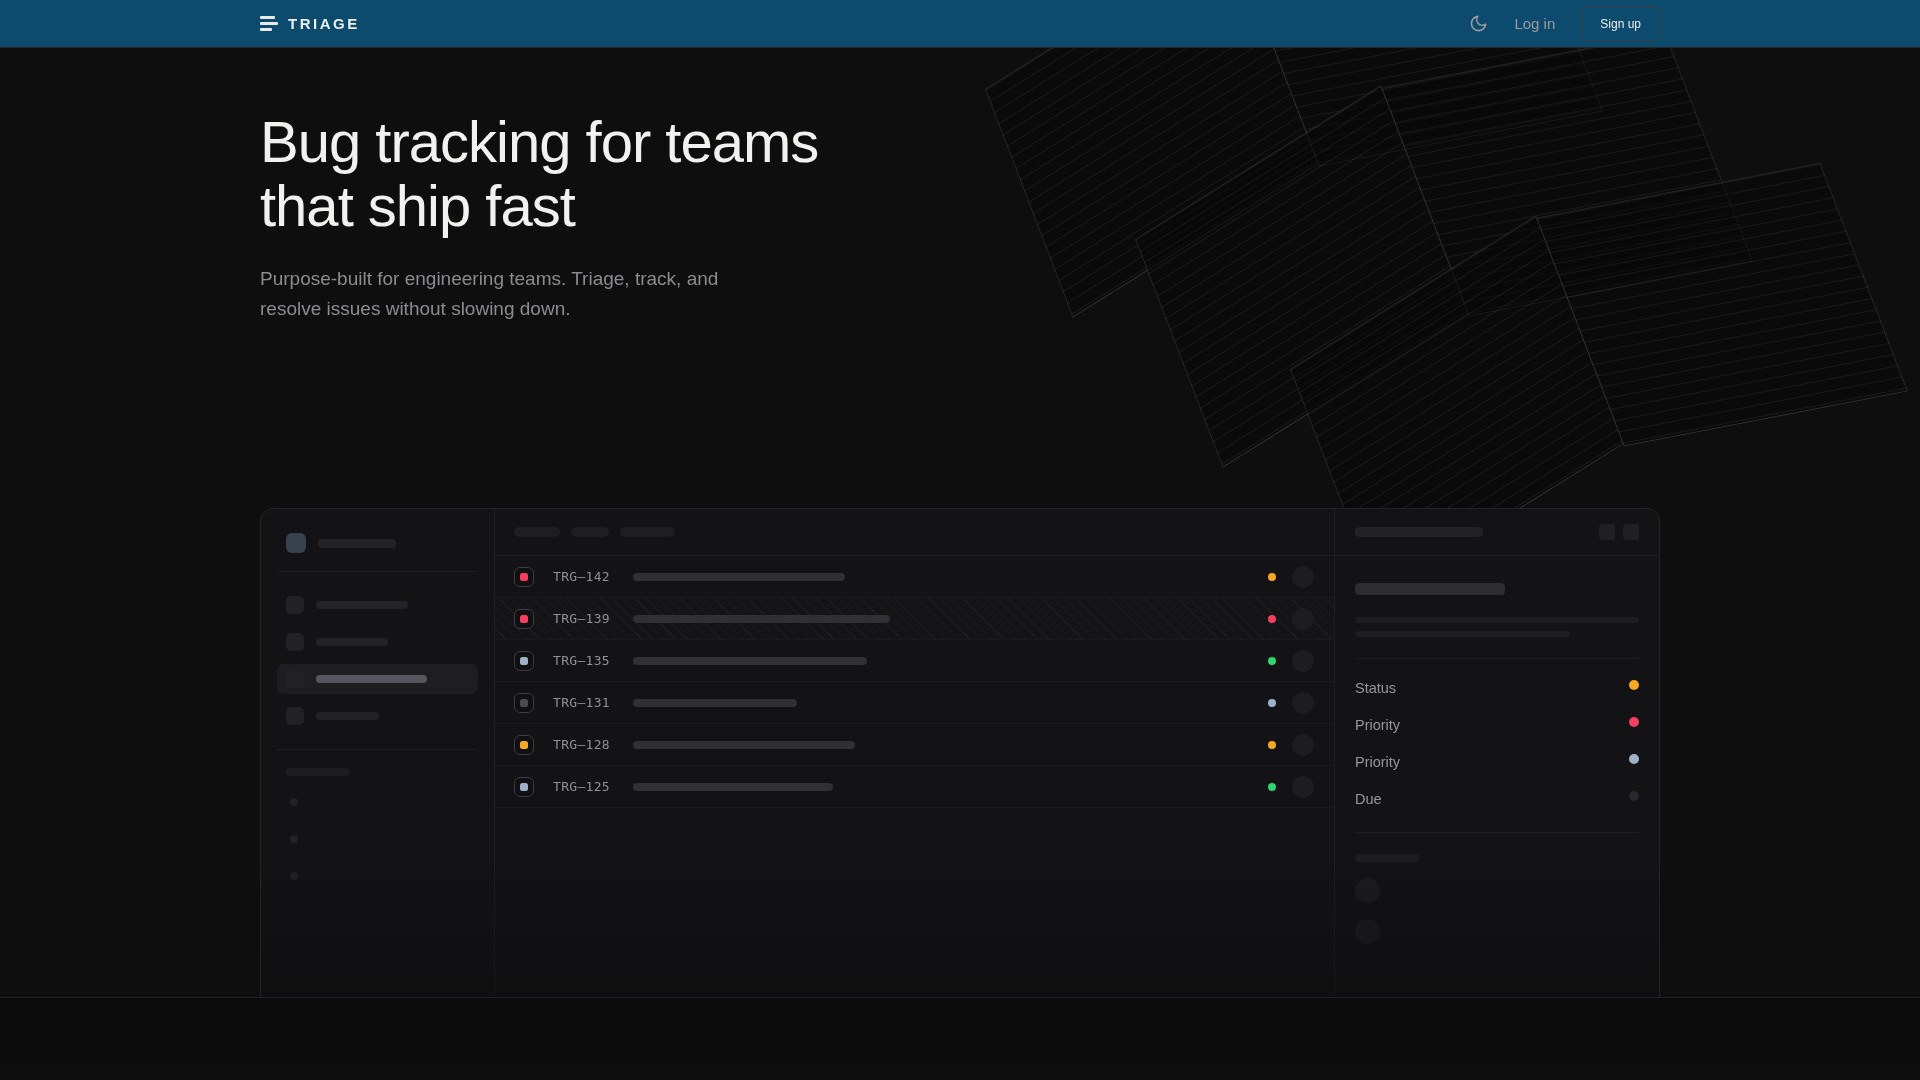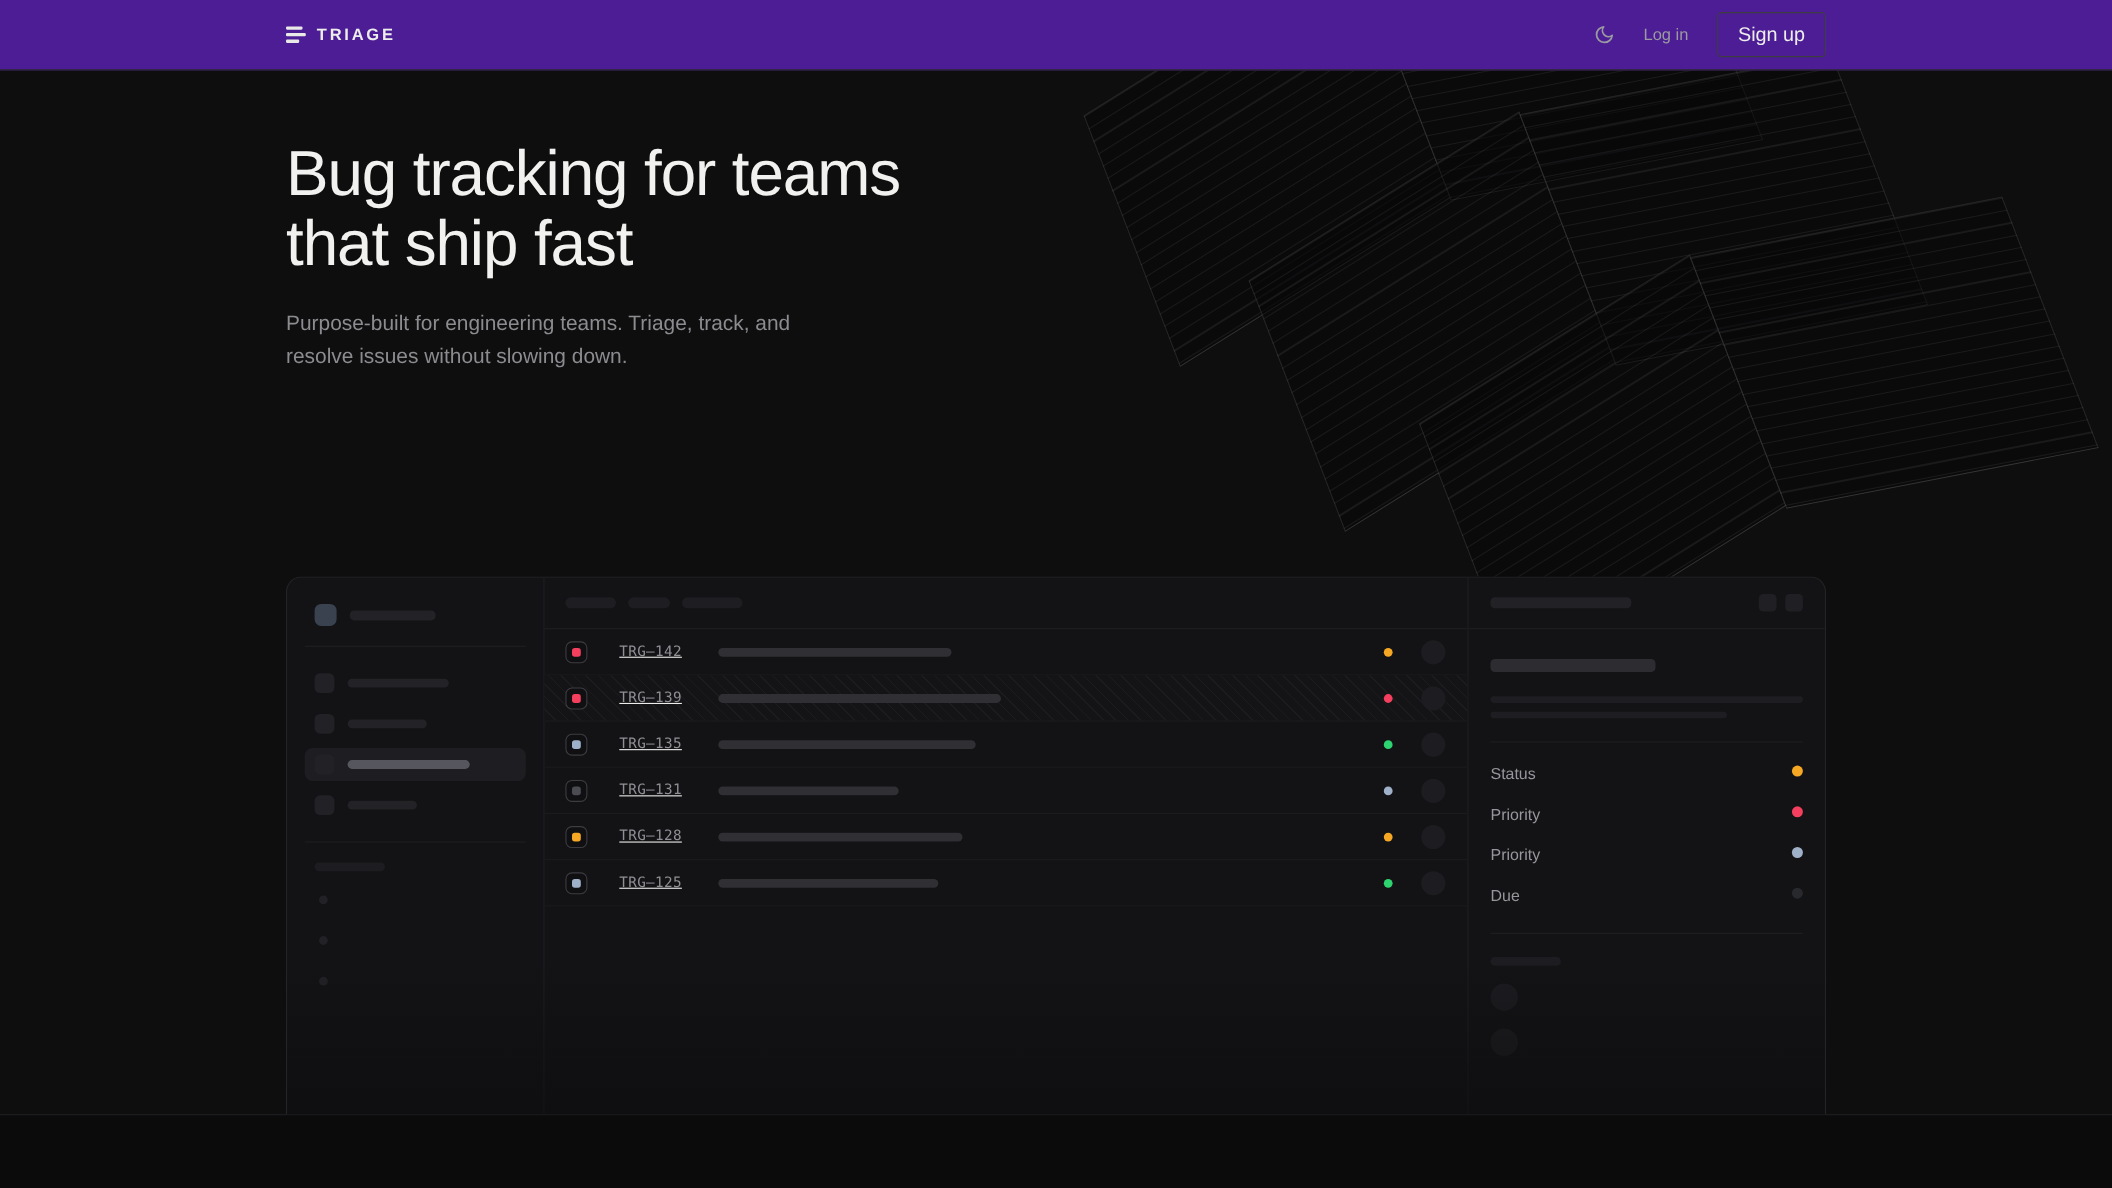--- a/index.html
+++ b/index.html
@@ -1,34 +1,34 @@
 <!DOCTYPE html>
 <html><head>
 <meta charset="utf-8">
 <style>
   * { margin:0; padding:0; box-sizing:border-box; }
   html,body { background:#0e0e0f; font-family:"Liberation Sans", sans-serif; color:#ededeb; }
   body { width:1920px; height:1080px; overflow:hidden; }
   .container { width:1400px; margin:0 auto; }
 
   
-  .topnav { height:64px; background:#4c1d95; border-bottom:1px solid #28282b; position:relative; z-index:5; }
+  .topnav { height:48px; background:#0c4a6e; border-bottom:1px solid #28282b; position:relative; z-index:5; }
   .nav-inner { height:100%; display:flex; align-items:center; justify-content:space-between; }
   .brand { display:flex; align-items:center; gap:10px; cursor:pointer; }
   .logo-icon { display:flex; flex-direction:column; gap:3px; }
   .logo-icon i { display:block; height:3px; border-radius:1px; background:#e9e9e7; }
   .logo-icon i:nth-child(1){ width:15px; }
   .logo-icon i:nth-child(2){ width:18px; }
   .logo-icon i:nth-child(3){ width:12px; }
   .brand-name { font-size:15px; font-weight:bold; letter-spacing:2.5px; color:#ededeb; }
   .nav-right { display:flex; align-items:center; gap:26px; }
   .moon-btn { background:none; border:none; cursor:pointer; display:flex; align-items:center; }
   .login-link { font-size:15px; color:#9a9aa0; text-decoration:none; cursor:pointer; }
   .signup-btn { background:transparent; border:1px solid #3d3d42; border-radius:4px; color:#ededeb;
-    font-size:18px; font-family:inherit; padding:9px 18px; cursor:pointer; }
+    font-size:12px; font-family:inherit; padding:9px 18px; cursor:pointer; }
 
   
   .hero { position:relative; height:460px; overflow:hidden; }
   .hero-inner { position:relative; z-index:2; padding-top:62px; }
   .hero h1 { font-size:58px; line-height:1.1; font-weight:500; letter-spacing:-1px; color:#f1f1ef; }
   .hero-sub { margin-top:26px; font-size:19px; line-height:1.6; color:#8b8b90; max-width:470px; }
   .cta { margin-top:62px; display:inline-flex; align-items:center; gap:14px; background:#e9e9e7; color:#151516;
     border:none; font-family:inherit; font-size:16px; font-weight:500; padding:15px 26px; cursor:pointer; }
   .cta .arrow { font-size:18px; line-height:1; }
 
@@ -62,21 +62,21 @@
   .snav-icon { width:18px; height:18px; border-radius:5px; background:#222226; flex:none; }
   .snav-bar { height:8px; }
   .snav-item.active .snav-bar { background:#56565e; }
   .s-section-bar { width:64px; height:8px; margin:0 0 22px 9px; background:#1d1d21; }
   .s-dot { width:8px; height:8px; border-radius:50%; background:#222226; margin:0 0 29px 13px; }
 
   
   .m-list { border-right:1px solid #1f1f23; display:flex; flex-direction:column; }
   .m-list-header { height:47px; flex:none; display:flex; align-items:center; gap:11px; padding:0 19px; border-bottom:1px solid #1f1f23; }
   .pill { height:10px; border-radius:5px; background:#1e1e22; }
-  .issue-row { height:42px; display:flex; align-items:center; gap:14px; padding:0 20px 0 19px; border-bottom:1px solid #1b1b1f; cursor:pointer;text-decoration:underline; }
+  .issue-row { height:42px; display:flex; align-items:center; gap:4px; padding:0 20px 0 19px; border-bottom:1px solid #1b1b1f; cursor:pointer; }
   .issue-row.selected { background-color:#141417;
     background-image:repeating-linear-gradient(45deg, transparent 0 7px, rgba(255,255,255,0.035) 7px 8px); }
   .issue-icon { width:20px; height:20px; flex:none; border:1px solid #3c3c42; border-radius:6px; background:#101013;
     display:flex; align-items:center; justify-content:center; }
   .issue-icon i { width:8px; height:8px; border-radius:2.5px; display:block; }
   .issue-id { font-family:"DejaVu Sans Mono", monospace; font-size:13px; color:#8f8f95; letter-spacing:0.3px;
     margin-left:15px; width:76px; flex:none; }
   .issue-bar { height:8px; background:#2f2f34; }
   .issue-spacer { flex:1; }
   .status-dot { width:8px; height:8px; border-radius:50%; flex:none; }

